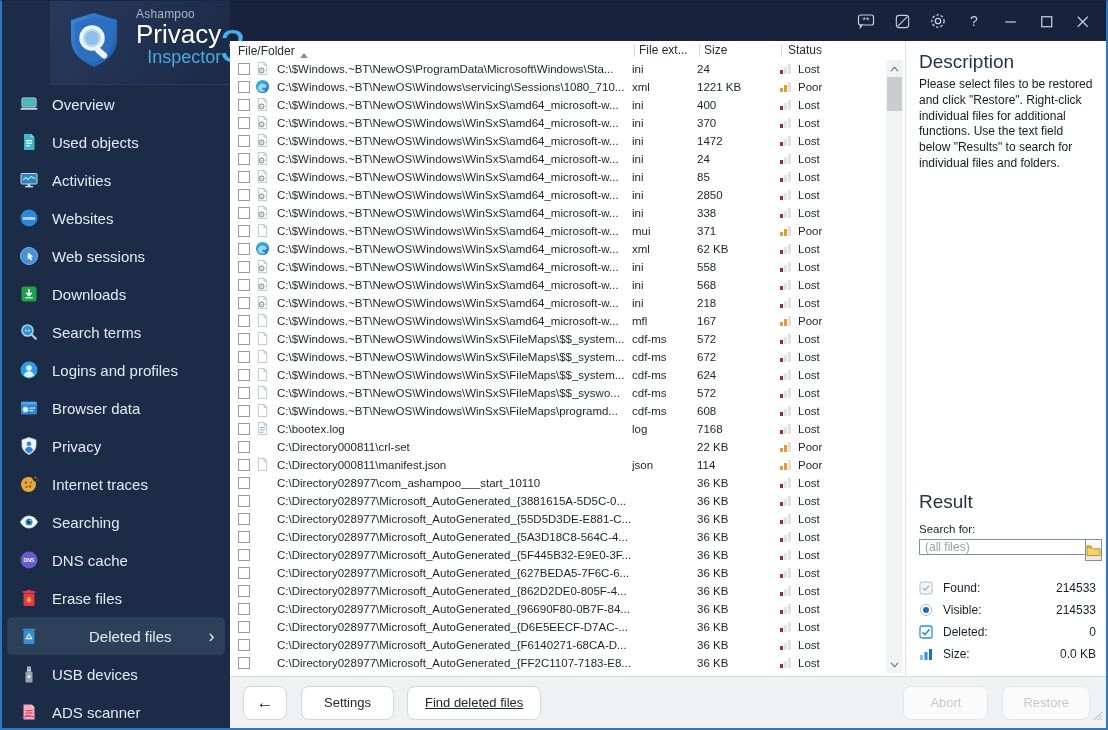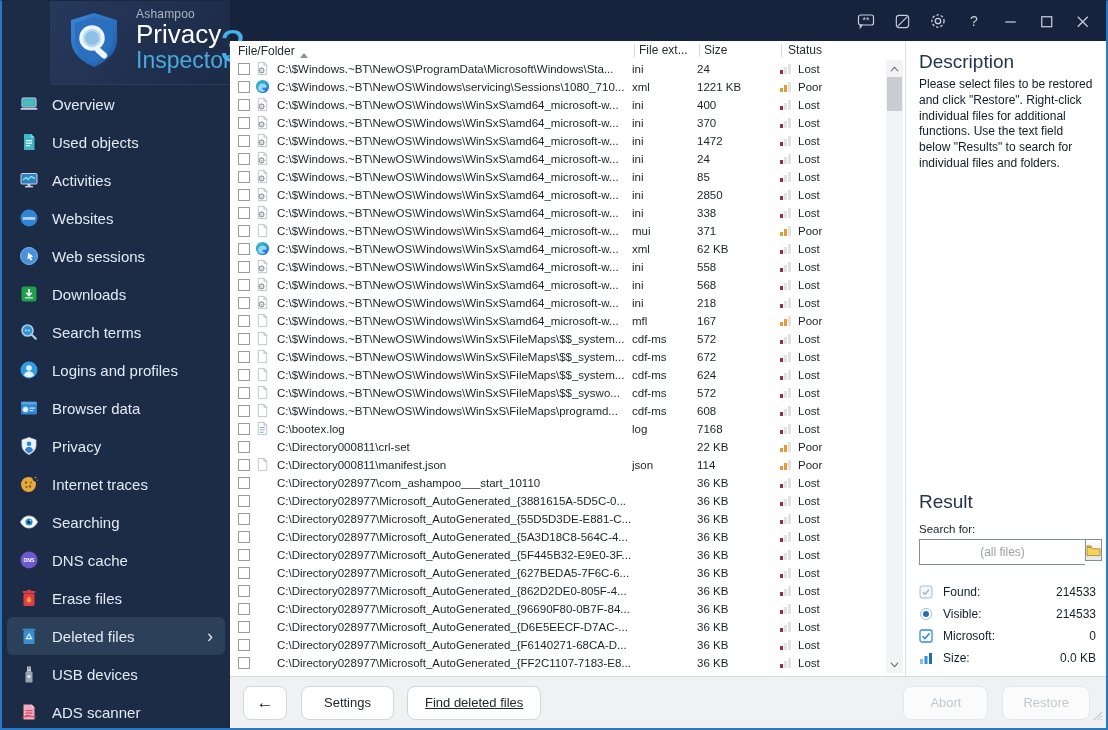--- a/index.html
+++ b/index.html
@@ -12,25 +12,25 @@
               display:flex; align-items:center; justify-content:flex-end; padding-right:6px; }
   .tb-icon { width:36px; height:30px; display:flex; align-items:center; justify-content:center; cursor:default; }
   
   .sidebar { position:absolute; left:0; top:0; width:228px; height:100%; background:#1c2b46;padding-left:48px; }
   .logo { position:relative; height:84px; background:linear-gradient(120deg,#27395c 0%,#1e2e4c 70%,#1c2b46 100%);
           border-bottom:1px solid #2c3c58; }
   .logo-shield { position:absolute; left:16px; top:10px; }
   .logo-text { position:absolute; left:86px; top:6px; }
   .lt-brand { font-size:12px; color:#aab5c4; letter-spacing:0.2px; }
   .lt-product { font-size:26px; color:#ffffff; line-height:1.05; font-weight:400; }
-  .lt-sub { font-size:23px; color:#4aa9dd; line-height:1.1;text-align:right; }
+  .lt-sub { font-size:18px; color:#4aa9dd; line-height:1.1;text-align:right; }
   .lt-ver { position:absolute; left:170px; top:18px; font-size:46px; color:#45b1ec; font-weight:400; }
   .nav { position:absolute; top:84px; left:0; right:0; }
   .nav-item { height:38px; display:flex; align-items:center; padding-left:16px; cursor:pointer; color:#e4eaf2; }
-  .nav-item.selected { background:#2d4059; border-radius:6px; margin:0 5px; padding-left:11px; }
+  .nav-item.selected { background:#2d4059; border-radius:6px; margin:0 5px; padding-left:11px;gap:37px; }
   .nav-icon { width:22px; height:20px; display:inline-flex; align-items:center; justify-content:center; flex:none; }
   .nav-icon svg { width:20px; height:20px; }
   .nav-label { margin-left:12px; font-size:15px; white-space:nowrap; }
   .chev { margin-left:auto; margin-right:12px; font-size:18px; color:#dfe6ee; line-height:1; }
   
   .main { position:absolute; left:228px; top:40px; right:201px; bottom:52px; background:#fff; }
   .thead { position:relative; height:19px; display:flex; align-items:center; font-size:12px; color:#262b33; }
   .h-file { margin-left:8px; display:flex; align-items:flex-end; gap:5px; }
   .sort-up { width:0; height:0; border-left:4px solid transparent; border-right:4px solid transparent; border-bottom:5px solid #8a9097; display:inline-block; }
   .h-abs { position:absolute; top:2px; }
@@ -56,21 +56,21 @@
   .sb-btn.up{ top:0; } .sb-btn.down{ bottom:0; }
   .sb-thumb { position:absolute; left:1px; top:17px; width:15px; height:34px; background:#c9cdd1; }
   
   .rpanel { position:absolute; top:40px; right:0; width:201px; bottom:52px; background:#fff; border-left:1px solid #e0e0e0; }
   .desc-title { margin:10px 0 4px 13px; font-size:19px; color:#22354a; }
   .desc-body { margin-left:13px; width:174px; font-size:12px; line-height:1.32; color:#131c26; }
   .result { position:absolute; top:450px; left:13px; right:10px; }
   .result-title { font-size:19px; color:#22354a; margin-bottom:10px; }
   .search-label { font-size:11.5px; color:#15202b; margin-bottom:4px; }
   .search-row { display:flex; align-items:stretch; }
-  .search-input { flex:1; height:26px; border:1px solid #848e98; font-size:12px; padding:0 5px; color:#444; outline:none; border-right:none; font-family:"Liberation Sans",sans-serif;text-align:center; }
+  .search-input { flex:1; height:16px; border:1px solid #848e98; font-size:12px; padding:0 5px; color:#444; outline:none; border-right:none; font-family:"Liberation Sans",sans-serif; }
   .search-input::placeholder { color:#9aa1a8; }
   .folder-btn { width:22px; height:22px; border:1px solid #848e98; background:linear-gradient(#fdfdfd,#e6e8ea); display:flex; align-items:center; justify-content:center; cursor:pointer; }
   .stats { margin-top:16px; }
   .stat-row { display:flex; align-items:center; height:22px; }
   .stat-icon { width:15px; height:15px; display:inline-flex; flex:none; }
   .stat-icon svg { width:14px; height:14px; }
   .stat-label { margin-left:9px; font-size:12px; color:#15202b; }
   .stat-value { margin-left:auto; font-size:12px; color:#15202b; }
   
   .footer { position:absolute; left:228px; right:0; bottom:0; height:52px; background:#f0f1f3; border-top:1px solid #d9dbde;
@@ -1104,21 +1104,21 @@
             <span class="stat-label">Visible:</span>
             <span class="stat-value">214533</span>
           </div>
           <div class="stat-row">
             <span class="stat-icon">
               <svg viewBox="0 0 14 14">
                 <rect x="1" y="1" width="12" height="12" rx="2" fill="#fff" stroke="#2f8fd8" stroke-width="1.3"></rect>
                 <path d="M3.5 7.2l2.3 2.3 4.7-5.1" fill="none" stroke="#2f8fd8" stroke-width="1.6"></path>
               </svg>
             </span>
-            <span class="stat-label">Microsoft:</span>
+            <span class="stat-label">Deleted:</span>
             <span class="stat-value">0</span>
           </div>
           <div class="stat-row">
             <span class="stat-icon">
               <svg viewBox="0 0 14 14">
                 <rect x="1" y="8" width="3" height="5" fill="#7fc0ea"></rect>
                 <rect x="5.5" y="5" width="3" height="8" fill="#2f8fd8"></rect>
                 <rect x="10" y="2" width="3" height="11" fill="#1d6fb8"></rect>
               </svg>
             </span>

